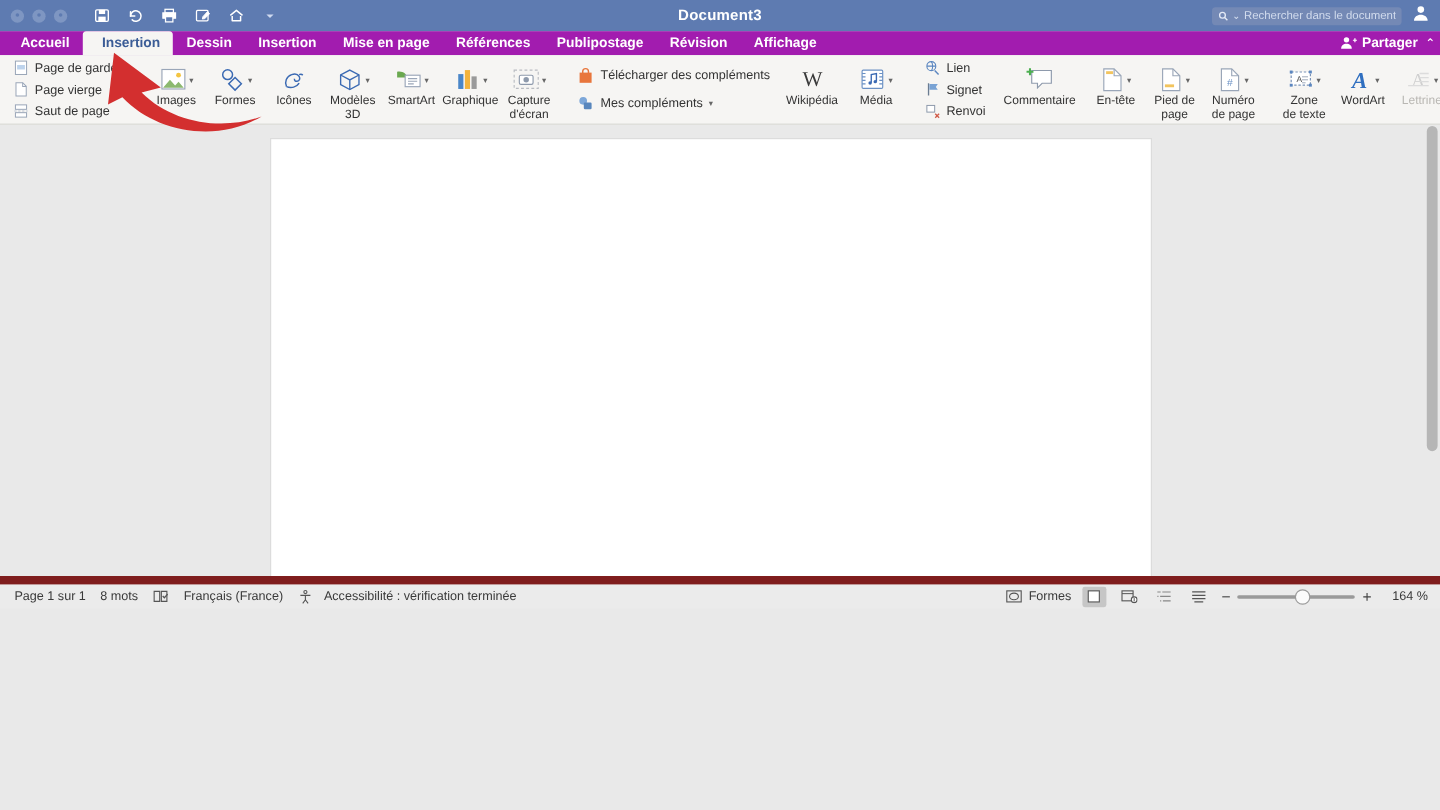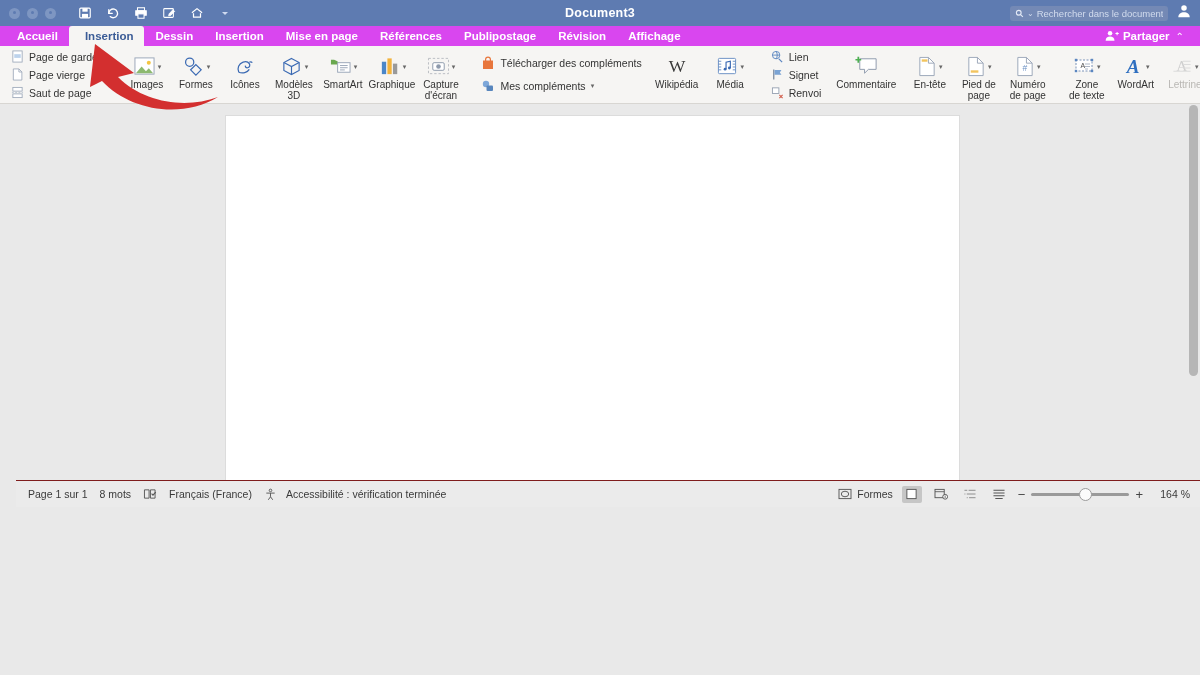--- a/index.html
+++ b/index.html
@@ -37,30 +37,30 @@
   .searchbox {
     width: 158px; height: 15px; background: #7489b5; border-radius: 3px;
     display: flex; align-items: center; padding: 0 5px; gap: 3px;
   }
   .searchbox .ph { color: #d2dcee; font-size: 9.5px; white-space: nowrap;
                    overflow: hidden; }
   .person-icon { color: #fff; }
 
   
   .tabbar {
-    height: 20px; background: #d946ef; display: flex; align-items: stretch;
+    height: 20px; background: #a21caf; display: flex; align-items: stretch;
     padding-left: 6px; position: relative;
   }
   .tab {
     padding: 0 11px; display: flex; align-items: center; color: #ffffff;
     font-size: 11.5px; font-weight: bold; cursor: default; white-space: nowrap;
   }
   .tab.active { background: #f6f5f3; color: #3b5c96; border-radius: 3px 3px 0 0; padding-left: 16px; }
   .tabbar-right { margin-left: auto; display: flex; align-items: center;
-                  gap: 6px; padding-right: 16px; }
+                  gap: 6px; padding-right: 4px; }
   .share {
     display: flex; align-items: center; gap: 4px; color: #fff;
     font-size: 11.5px; font-weight: bold;
   }
   .chev-up { color: #fff; font-size: 10px; }
 
   
   .ribbon {
     height: 58px; background: #f6f5f3; border-bottom: 1px solid #d8d6d2;
     display: flex; align-items: stretch; position: relative;
@@ -101,22 +101,22 @@
     background: #ffffff; border: 1px solid #dcdcdc;
   }
   .scrollbar {
     position: absolute; right: 2px; top: 1px; width: 9px; height: 271px;
     background: #b6b6b6; border-radius: 5px;
   }
 
   
   .status {
     position: absolute; left: 0; right: 0; bottom: 0; height: 27px;
-    background: #ebebeb; border-top: 1px solid #7f1d1d;
-    display: flex; align-items: center; font-size: 10.5px; color: #3a3a3a; margin-left: 16px;
+    background: #ebebeb; border-top: 7px solid #7f1d1d;
+    display: flex; align-items: center; font-size: 10.5px; color: #3a3a3a;
   }
   .st-left { display: flex; align-items: center; gap: 12px; padding-left: 12px; }
   .st-right { margin-left: auto; display: flex; align-items: center;
               gap: 9px; padding-right: 10px; }
   .st-item { display: flex; align-items: center; gap: 5px; white-space: nowrap;
              cursor: default; }
   .viewbtn { width: 20px; height: 17px; display: flex; align-items: center;
              justify-content: center; border-radius: 2px; }
   .viewbtn.sel { background: #c6c6c6; }
   .zoom-slider { display: flex; align-items: center; gap: 6px; }

